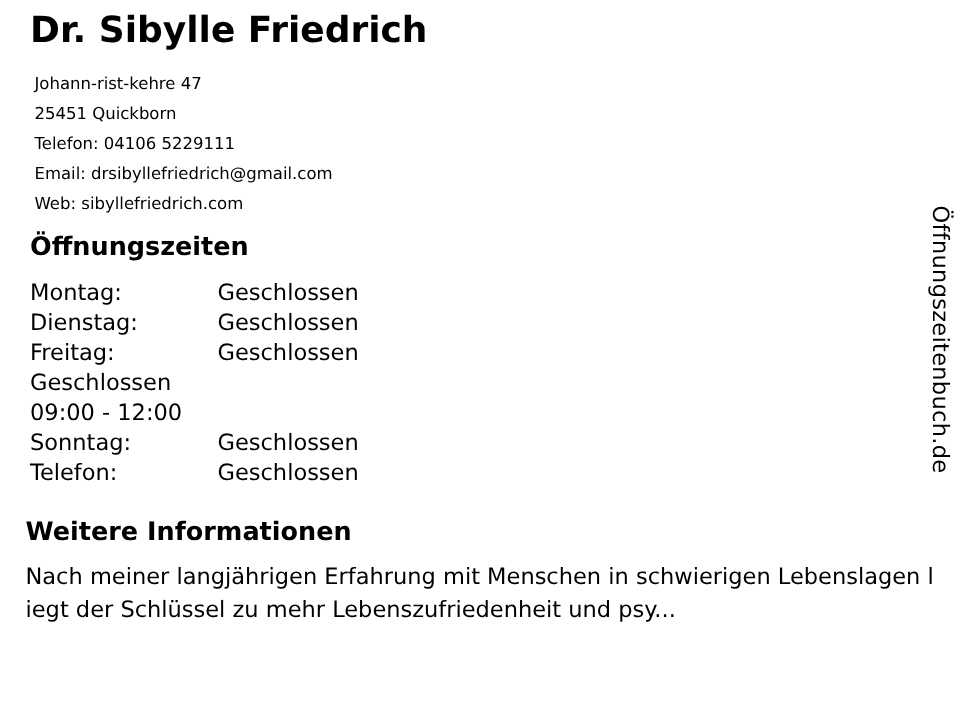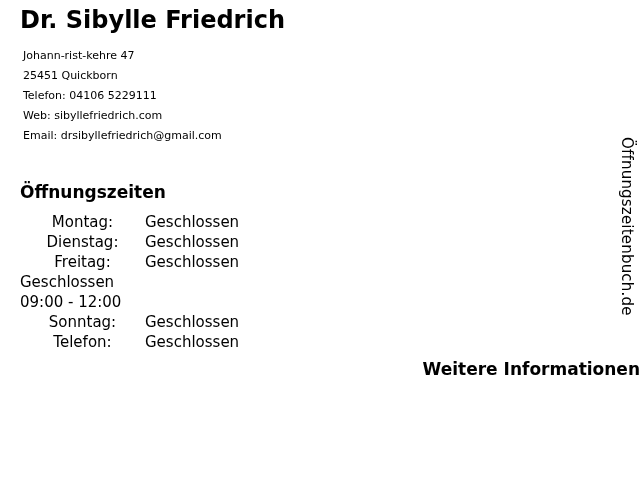--- a/index.html
+++ b/index.html
@@ -30,39 +30,37 @@
     font-size: 11px;
     line-height: 20px;
   }
   .section-heading {
     font-size: 17px;
     line-height: 21px;
     font-weight: bold;
     margin: 0;
   }
   .hours-heading {
-    margin-top: 36px;
+    margin-top: 9px;
   }
   .hours {
     margin-top: 9px;
     font-size: 15px;
     line-height: 20px;
   }
   .hours-row {
     display: flex;
   }
   .hours-day {
     width: 125px;
     flex: 0 0 125px;
-    text-align: center;
   }
   .info-heading {
-    margin-top: 7px;
+    margin-top: 20px;
     margin-left: -3px;
-    text-align: right;
   }
   .info-text {
     margin: 7px 0 0 -3px;
     width: 606px;
     font-size: 15px;
     line-height: 22px;
     word-break: break-all;
   }
   .watermark {
     position: absolute;
@@ -82,26 +80,26 @@
   <h1 class="title">Dr. Sibylle Friedrich</h1>
 
   <div class="contact">
     <div>Johann-rist-kehre 47</div>
     <div>25451 Quickborn</div>
     <div>
       <span>Telefon:</span>
       <span>04106 5229111</span>
     </div>
     <div>
+      <span>Email:</span>
+      <span>drsibyllefriedrich@gmail.com</span>
+    </div>
+    <div>
       <span>Web:</span>
       <span>sibyllefriedrich.com</span>
-    </div>
-    <div>
-      <span>Email:</span>
-      <span>drsibyllefriedrich@gmail.com</span>
     </div>
   </div>
 
   <h2 class="section-heading hours-heading">Öffnungszeiten</h2>
 
   <div class="hours">
     <div class="hours-row">
       <span class="hours-day">Montag:</span>
       <span class="hours-value">Geschlossen</span>
     </div>
@@ -124,16 +122,17 @@
       <span class="hours-value">Geschlossen</span>
     </div>
     <div class="hours-row">
       <span class="hours-day">Telefon:</span>
       <span class="hours-value">Geschlossen</span>
     </div>
   </div>
 
   <h2 class="section-heading info-heading">Weitere Informationen</h2>
 
+  <p class="info-text">Nach meiner langjährigen Erfahrung mit Menschen in schwierigen Lebenslagen liegt der Schlüssel zu mehr Lebenszufriedenheit und psy...</p>
 
 </div>
 
 <div class="watermark">Öffnungszeitenbuch.de</div>
 
 </body></html>

